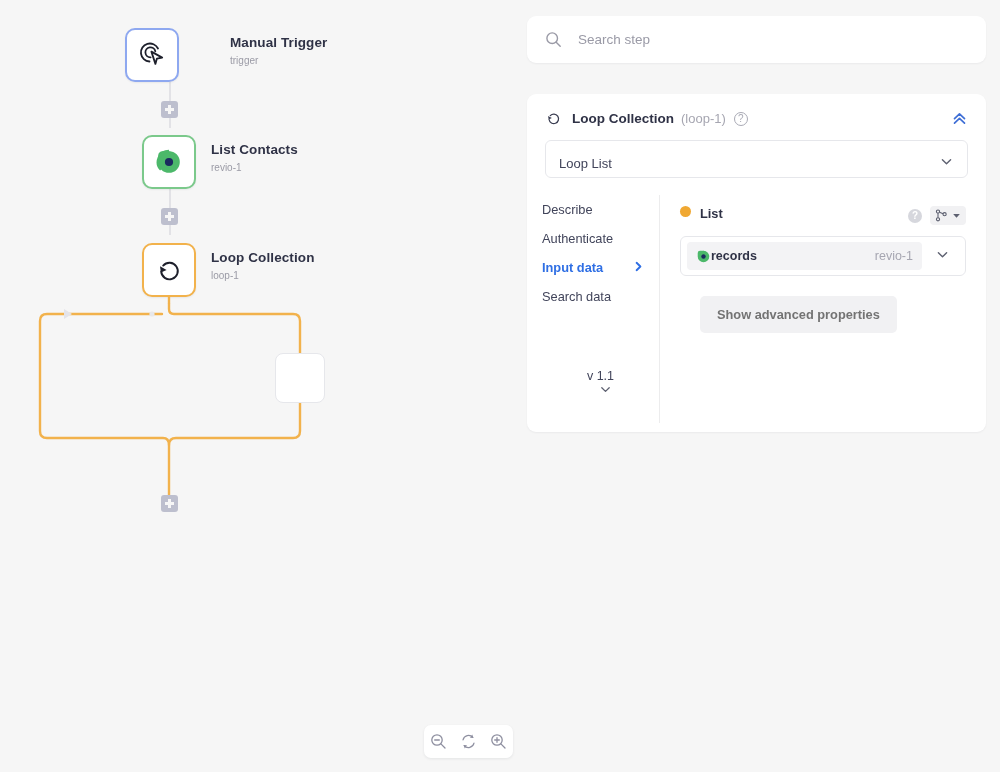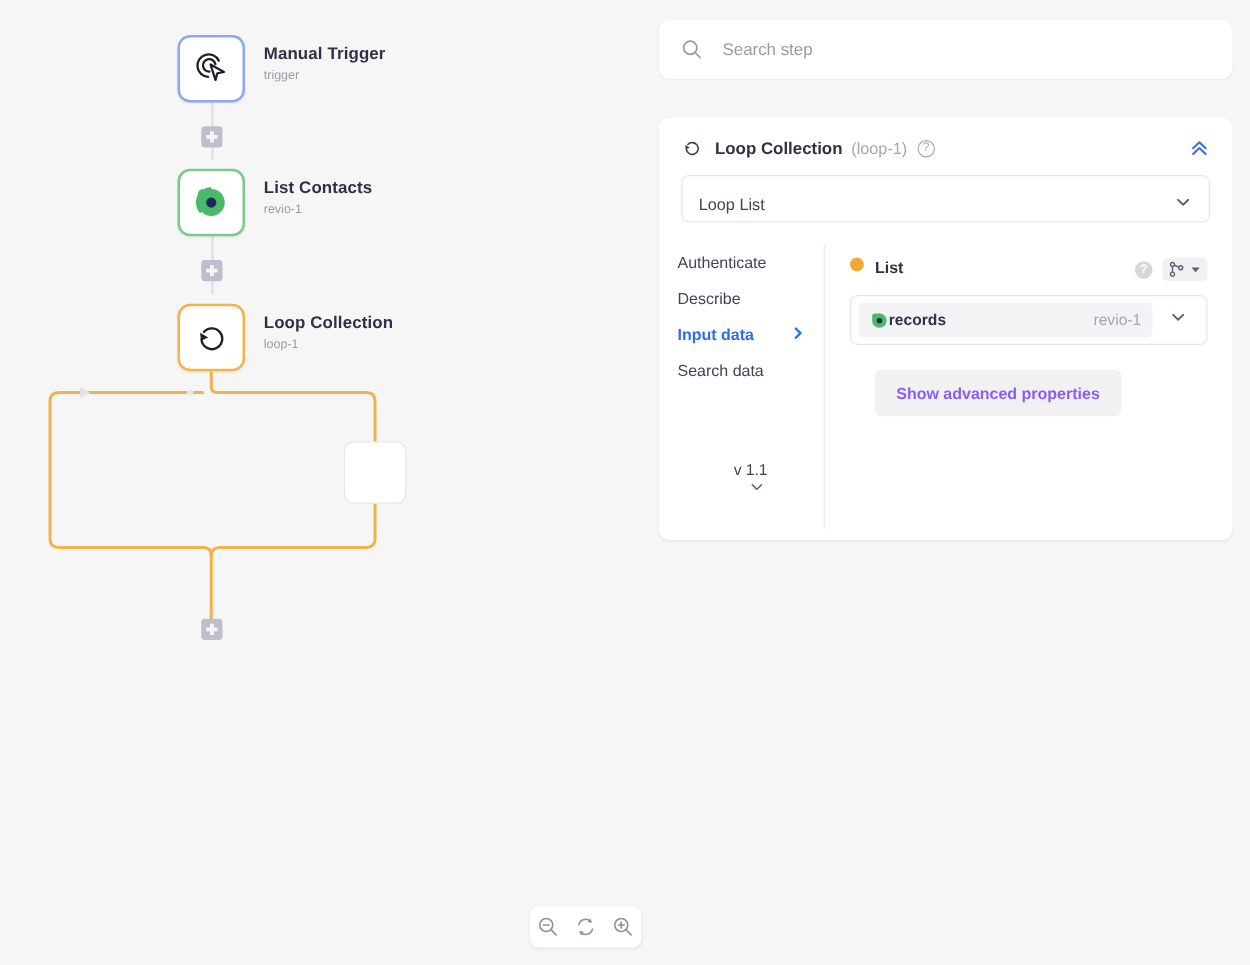--- a/index.html
+++ b/index.html
@@ -132,37 +132,37 @@
     flex: 1; height: 28px; background: #f3f3f5; border-radius: 4px;
     display: flex; align-items: center; padding: 0 9px;
   }
   .chip-name { font-size: 12.5px; font-weight: bold; color: #2f3246; }
   .chip-src { margin-left: auto; font-size: 12.5px; color: #a6a6b1; }
   .value-box .chev { margin: 0 9px 0 13px; }
 
   .adv-btn {
     margin: 20px 0 0 20px; background: #f1f1f3; border: none; border-radius: 5px;
     padding: 11px 17px; font-family: "Liberation Sans", sans-serif;
-    font-size: 12.8px; font-weight: bold; color: #8b5cf6; cursor: pointer;
+    font-size: 12.8px; font-weight: bold; color: #737373; cursor: pointer;
   }
 </style>
 </head>
 <body>
 
 <div class="app">
 
   <div class="canvas">
 
     <div class="vline" style="left:169px; top:82px; height:46px;"></div>
     <div class="plusbtn" style="left:161px; top:101px;"></div>
 
     <div class="vline" style="left:169px; top:189px; height:46px;"></div>
     <div class="plusbtn" style="left:161px; top:208px;"></div>
 
-    <div class="node" style="left:142px; top:28px;">
+    <div class="node" style="left:125px; top:28px;gap:36px;">
       <div class="node-box sel-blue">
         <svg width="30" height="30" viewBox="0 0 30 30">
           <path d="M21 8.5 A9 9 0 1 0 12.5 21.5" fill="none" stroke="#1d1f2b" stroke-width="1.8" stroke-linecap="round"></path>
           <path d="M18.3 11.3 A5 5 0 1 0 13.6 17.3" fill="none" stroke="#1d1f2b" stroke-width="1.8" stroke-linecap="round"></path>
           <path d="M14.4 11.6 L25.2 17.6 L19.9 18.6 L18.4 23.9 Z" fill="#ffffff" stroke="#1d1f2b" stroke-width="1.8" stroke-linejoin="round"></path>
         </svg>
       </div>
       <div class="node-text">
         <div class="node-title">Manual Trigger</div>
         <div class="node-sub">trigger</div>
@@ -275,24 +275,24 @@
           <svg width="15" height="15" viewBox="0 0 15 15">
             <polyline points="3.4,5.8 7.5,9.8 11.6,5.8" fill="none" stroke="#5d6070" stroke-width="1.4" stroke-linecap="round" stroke-linejoin="round"></polyline>
           </svg>
         </span>
       </div>
 
       <div class="step-body">
 
         <div class="tabs">
           <div class="tab">
+            <span>Describe</span>
+          </div>
+          <div class="tab">
             <span>Authenticate</span>
-          </div>
-          <div class="tab">
-            <span>Describe</span>
           </div>
           <div class="tab active">
             <span>Input data</span>
             <span class="arrow">
               <svg width="11" height="11" viewBox="0 0 11 11">
                 <polyline points="3.6,1.8 7.4,5.5 3.6,9.2" fill="none" stroke="#2f6fe4" stroke-width="1.9" stroke-linecap="round" stroke-linejoin="round"></polyline>
               </svg>
             </span>
           </div>
           <div class="tab">

